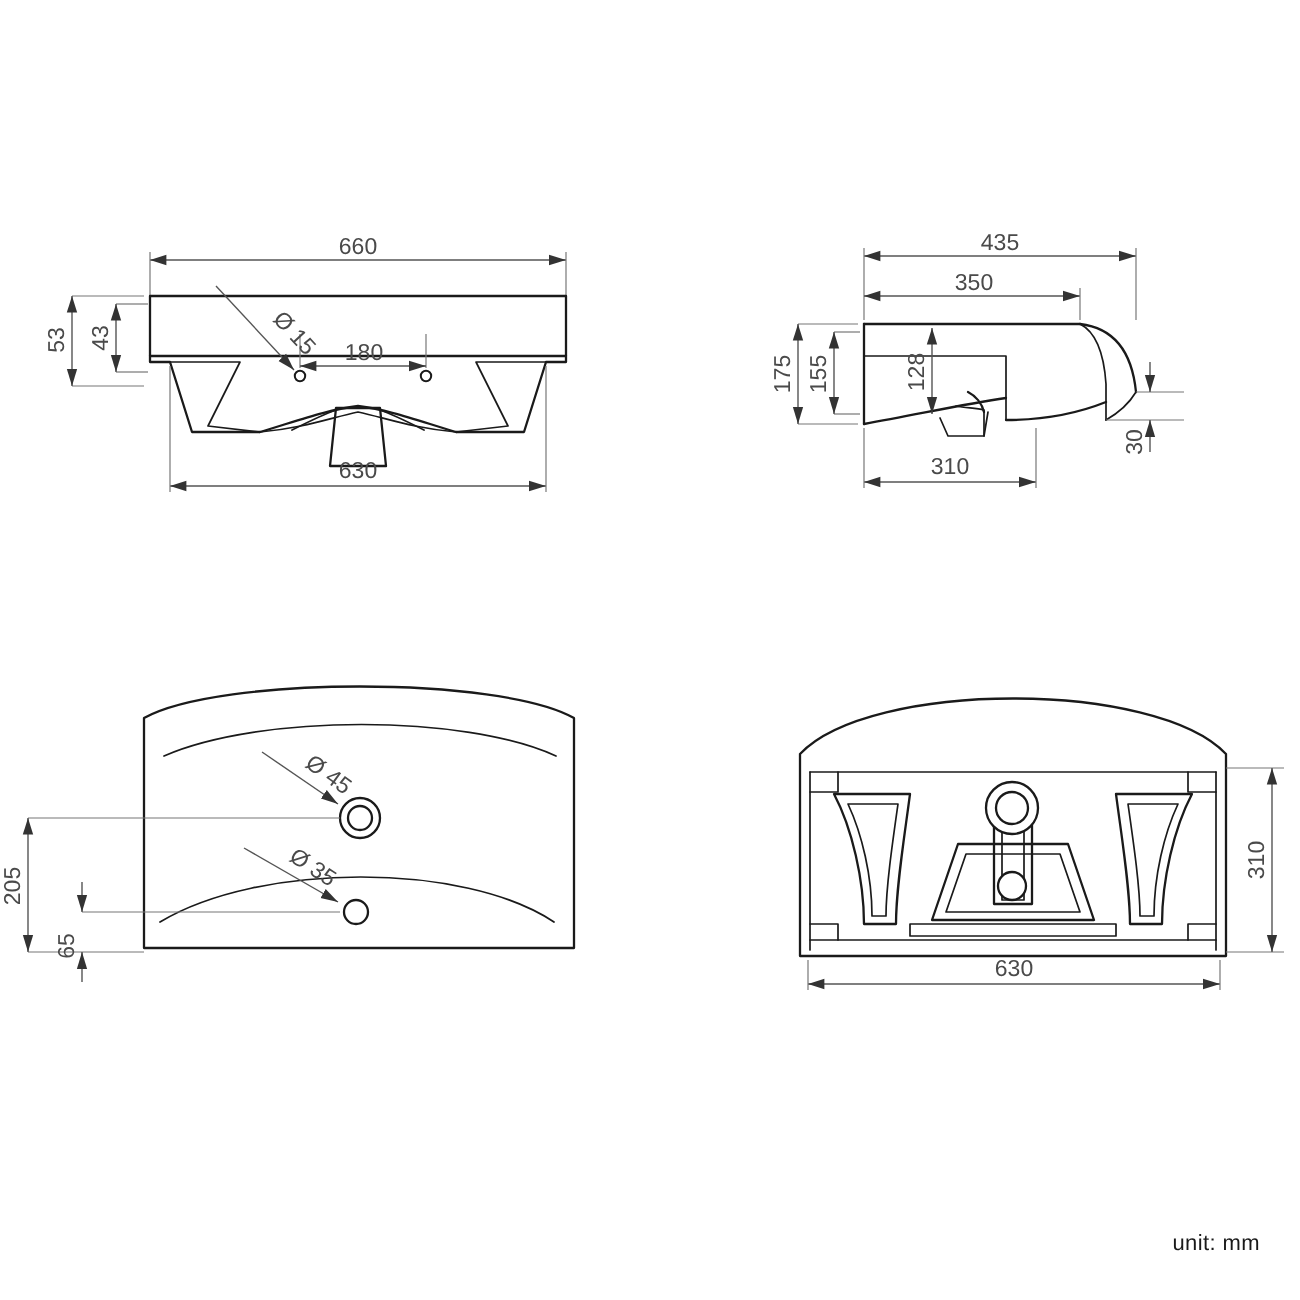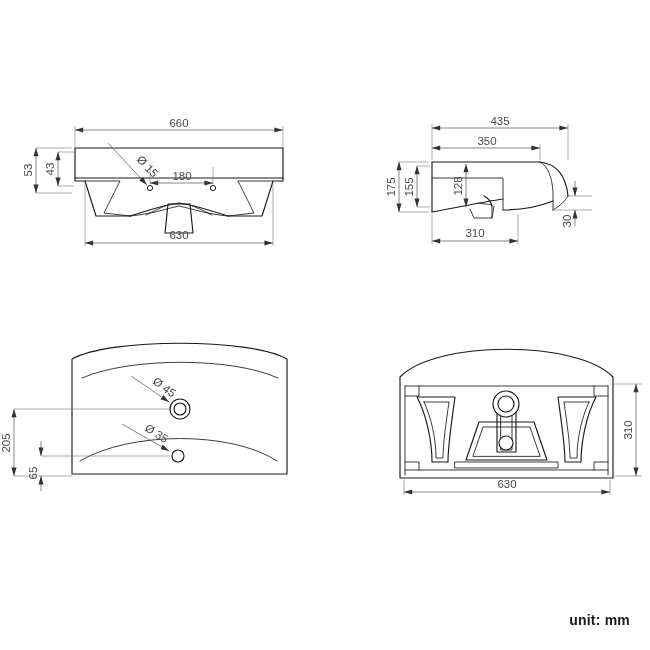--- a/index.html
+++ b/index.html
@@ -20,25 +20,24 @@
     top: 0;
     left: 0;
     width: 650px;
     height: 650px;
   }
   .unit-label {
     position: absolute;
     right: 20px;
     bottom: 22px;
     font-family: "Liberation Sans", sans-serif;
-    font-size: 14px;
+    font-size: 11px;
     color: #1a1a1a;
     letter-spacing: 0.2px;
     white-space: nowrap;
-    font-weight: bold;
   }
   text {
     font-family: "Liberation Sans", sans-serif;
     fill: #333333;
   }
   .dimtext {
     font-size: 11.5px;
     fill: #4a4a4a;
   }
   .outline {

